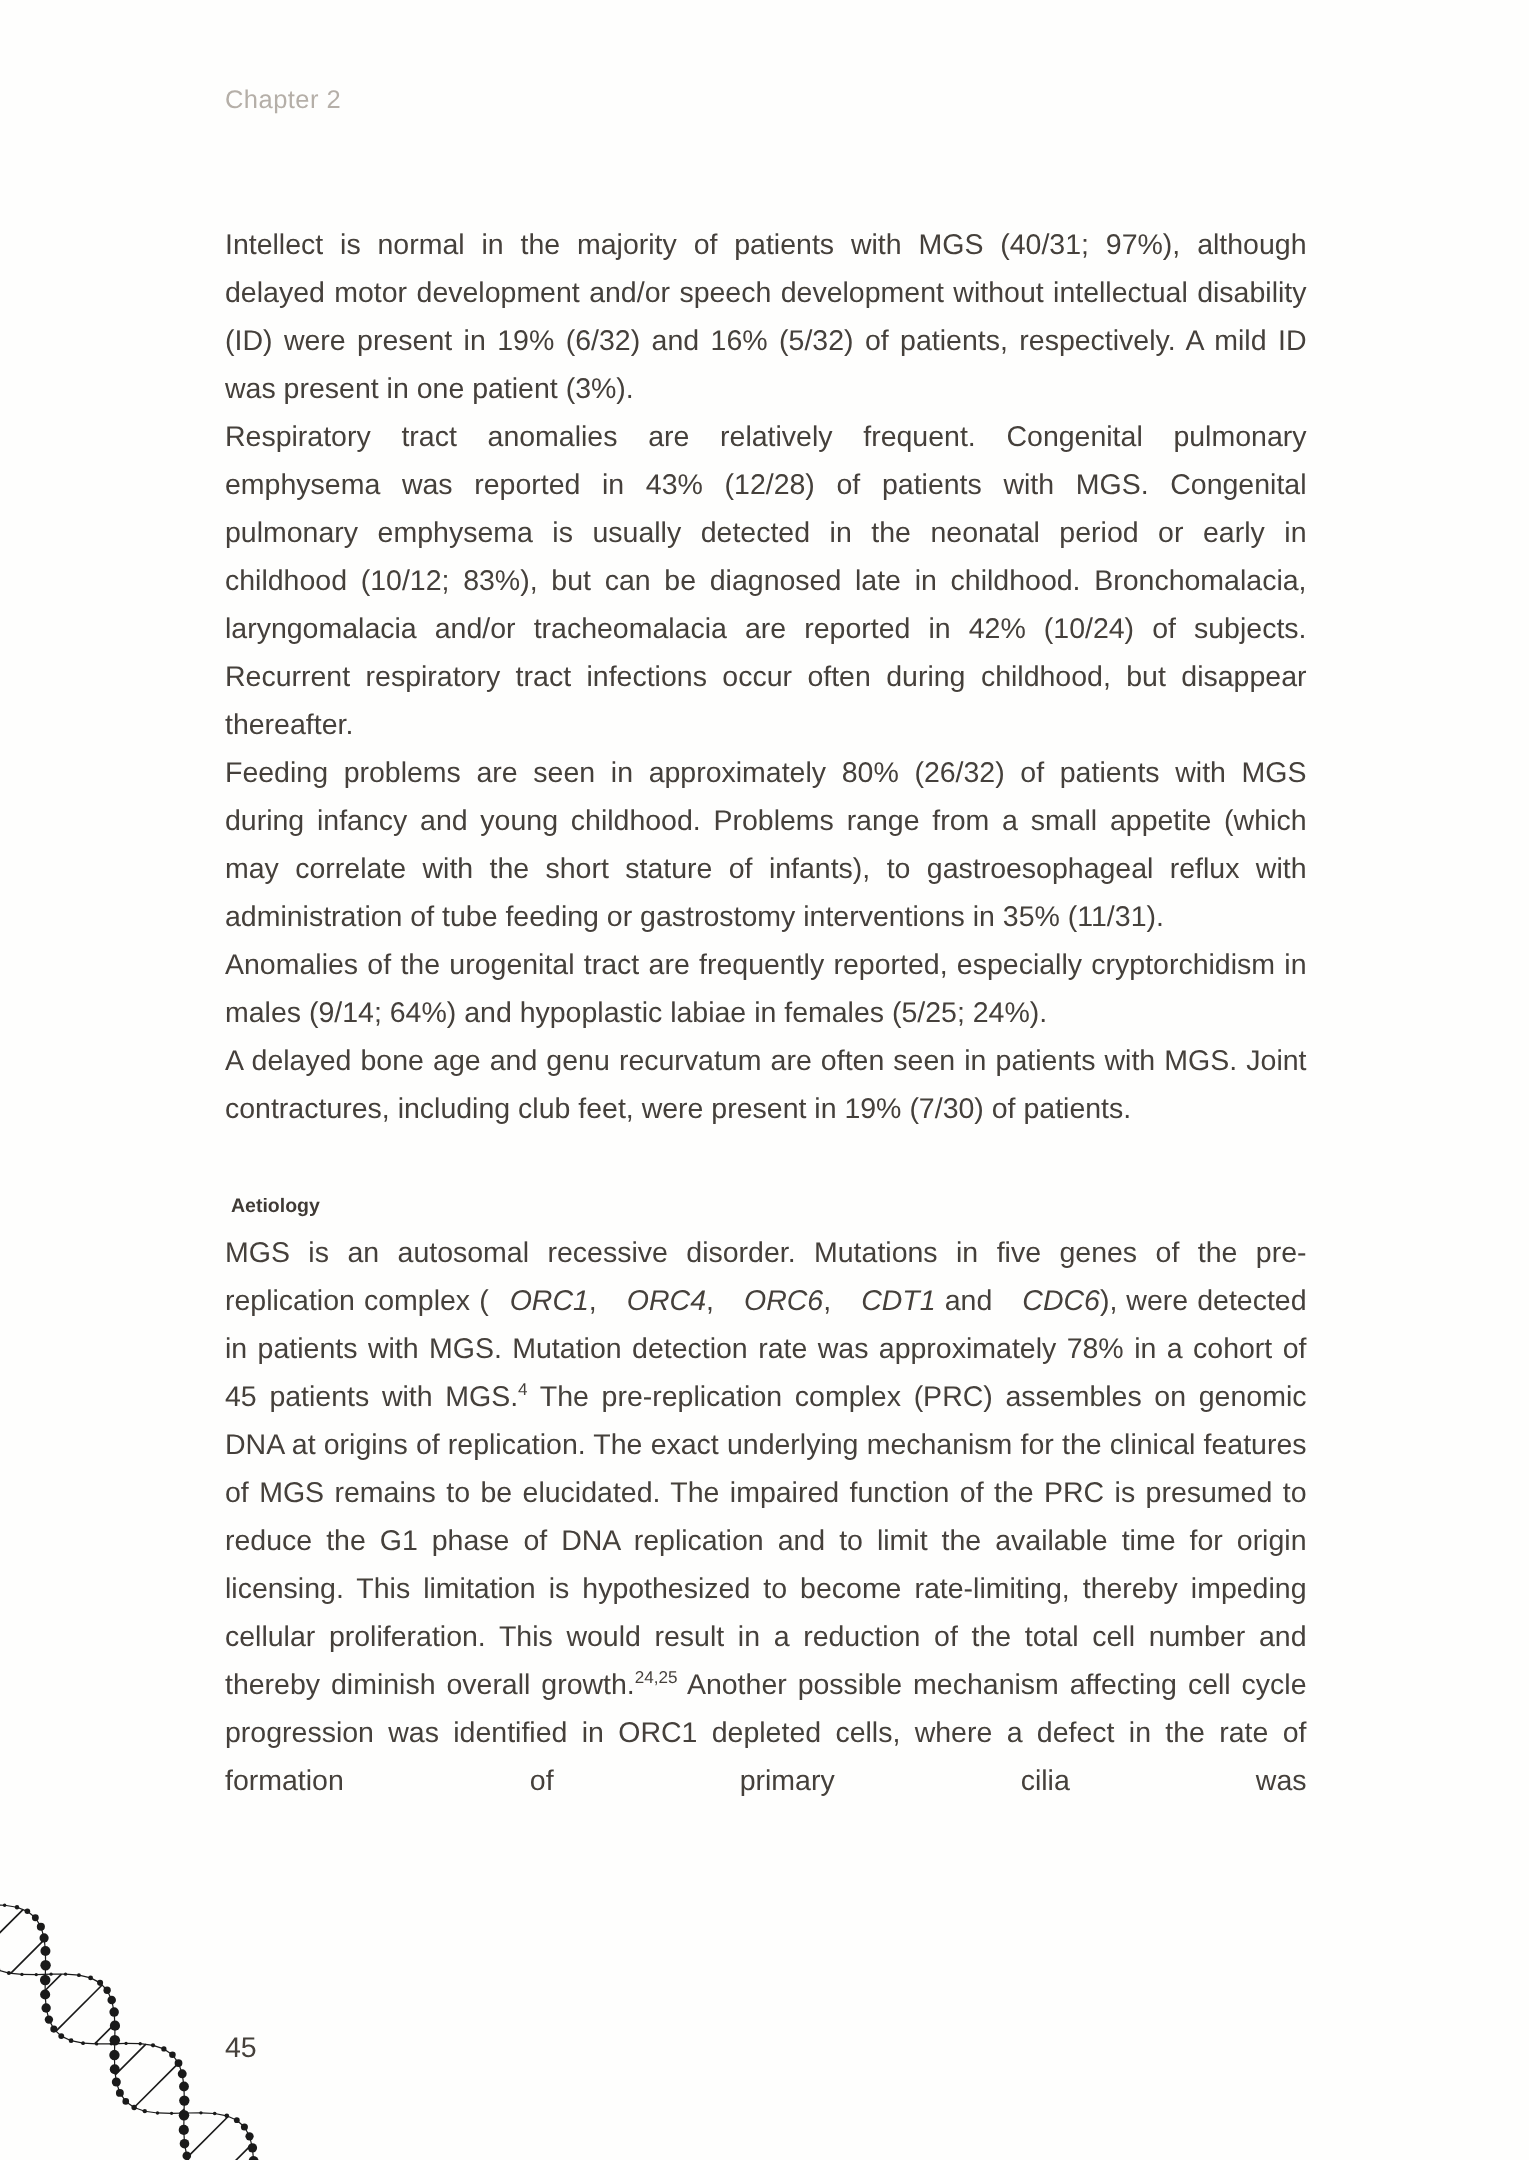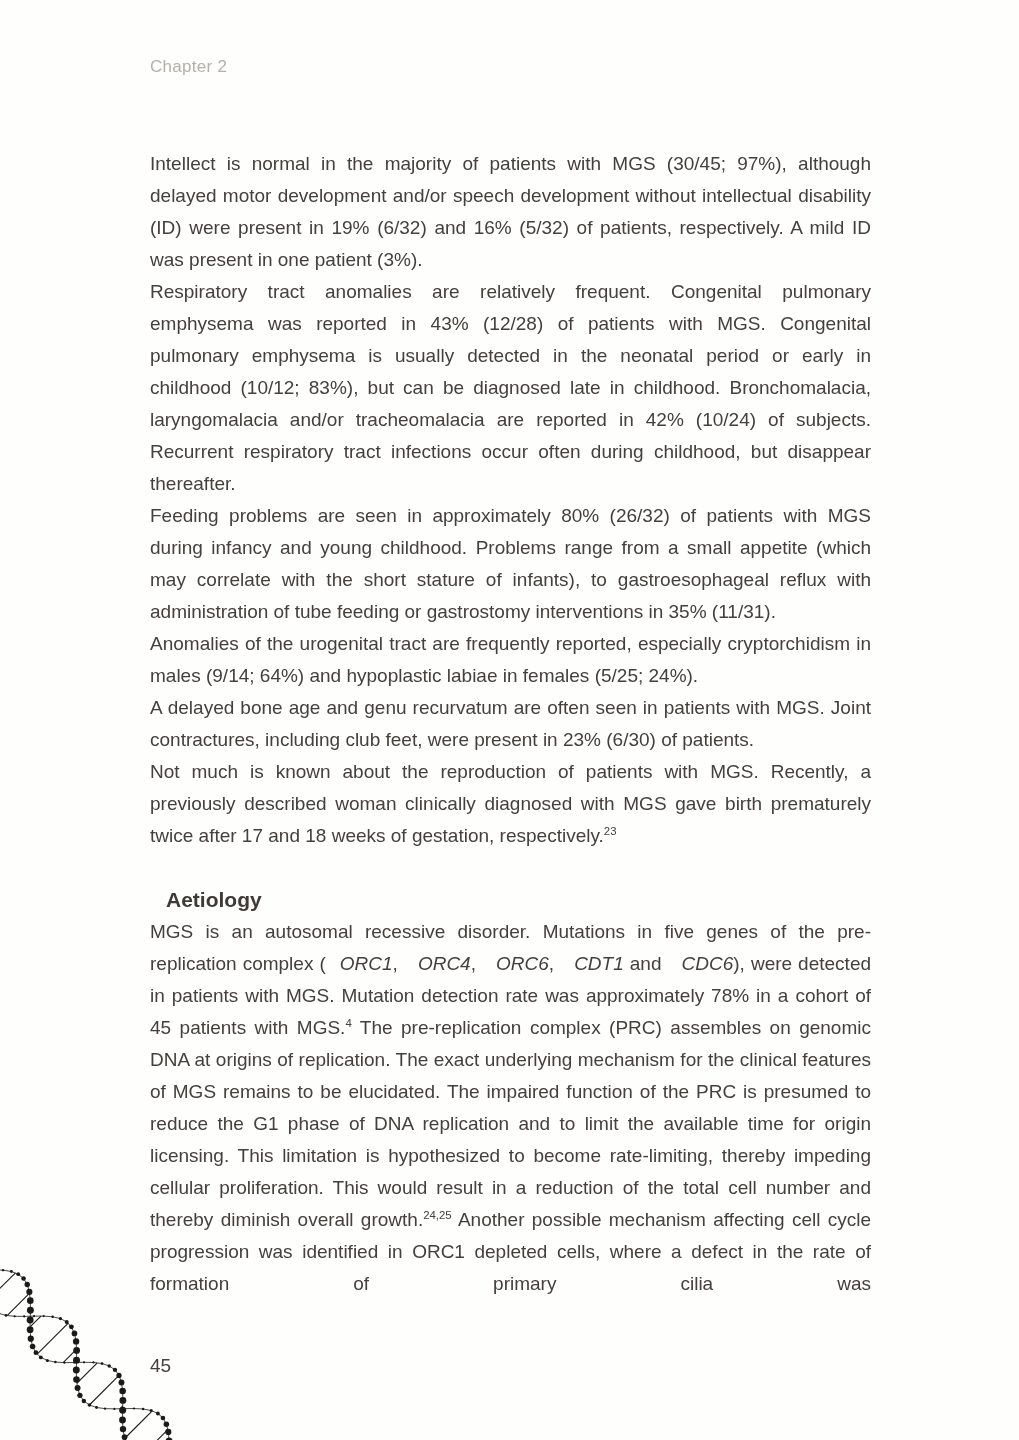--- a/index.html
+++ b/index.html
@@ -31,23 +31,23 @@
   }
   .para { margin:0; padding:0; }
   .para span, .para em, .para sup { color:inherit; }
   .para em { font-style:italic;margin-left:14px; }
   sup {
     font-size:0.60em;
     line-height:0;
     vertical-align:super;
   }
   h2.section-heading {
-    font-size:21px;
+    font-size:13px;
     line-height:32px;
-    margin:32px 0 0 16px;
+    margin:32px 0 0 4px;
     padding:0;
     font-weight:bold;
     color:#3f3a35;
     text-align:left;
   }
   .para-group.block2 .para:last-child {
     text-align-last:justify;
   }
   .page-number {
     position:absolute;
@@ -64,26 +64,25 @@
 </style>
 </head>
 <body>
 
 <div class="page">
 
   <div class="chapter-header">Chapter 2</div>
 
   <div class="body-text">
     <div class="para-group block1">
-        <p class="para"><span>Intellect is normal in the majority of patients with MGS (30/45; 97%), although delayed motor development and/or speech development without intellectual disability (ID) were present in 19% (6/32) and 16% (5/32) of patients, respectively. A mild ID was present in one patient (3%).</span></p>
+        <p class="para"><span>Intellect is normal in the majority of patients with MGS (40/31; 97%), although delayed motor development and/or speech development without intellectual disability (ID) were present in 19% (6/32) and 16% (5/32) of patients, respectively. A mild ID was present in one patient (3%).</span></p>
         <p class="para"><span>Respiratory tract anomalies are relatively frequent. Congenital pulmonary emphysema was reported in 43% (12/28) of patients with MGS. Congenital pulmonary emphysema is usually detected in the neonatal period or early in childhood (10/12; 83%), but can be diagnosed late in childhood. Bronchomalacia, laryngomalacia and/or tracheomalacia are reported in 42% (10/24) of subjects. Recurrent respiratory tract infections occur often during childhood, but disappear thereafter.</span></p>
         <p class="para"><span>Feeding problems are seen in approximately 80% (26/32) of patients with MGS during infancy and young childhood. Problems range from a small appetite (which may correlate with the short stature of infants), to gastroesophageal reflux with administration of tube feeding or gastrostomy interventions in 35% (11/31).</span></p>
         <p class="para"><span>Anomalies of the urogenital tract are frequently reported, especially cryptorchidism in males (9/14; 64%) and hypoplastic labiae in females (5/25; 24%).</span></p>
-        <p class="para"><span>A delayed bone age and genu recurvatum are often seen in patients with MGS. Joint contractures, including club feet, were present in 23% (6/30) of patients.</span></p>
-        <p class="para"><span>Not much is known about the reproduction of patients with MGS. Recently, a previously described woman clinically diagnosed with MGS gave birth prematurely twice after 17 and 18 weeks of gestation, respectively.</span><sup>23</sup></p>
+        <p class="para"><span>A delayed bone age and genu recurvatum are often seen in patients with MGS. Joint contractures, including club feet, were present in 19% (7/30) of patients.</span></p>
       </div>
 
     <h2 class="section-heading">Aetiology</h2>
 
     <div class="para-group block2">
         <p class="para"><span>MGS is an autosomal recessive disorder. Mutations in five genes of the pre-replication complex (</span><em>ORC1</em><span>, </span><em>ORC4</em><span>, </span><em>ORC6</em><span>, </span><em>CDT1</em><span> and </span><em>CDC6</em><span>), were detected in patients with MGS. Mutation detection rate was approximately 78% in a cohort of 45 patients with MGS.</span><sup>4</sup><span> The pre-replication complex (PRC) assembles on genomic DNA at origins of replication. The exact underlying mechanism for the clinical features of MGS remains to be elucidated. The impaired function of the PRC is presumed to reduce the G1 phase of DNA replication and to limit the available time for origin licensing. This limitation is hypothesized to become rate-limiting, thereby impeding cellular proliferation. This would result in a reduction of the total cell number and thereby diminish overall growth.</span><sup>24,25</sup><span> Another possible mechanism affecting cell cycle progression was identified in ORC1 depleted cells, where a defect in the rate of formation of primary cilia was</span></p>
       </div>
   </div>
 
   <div class="page-number">45</div>

